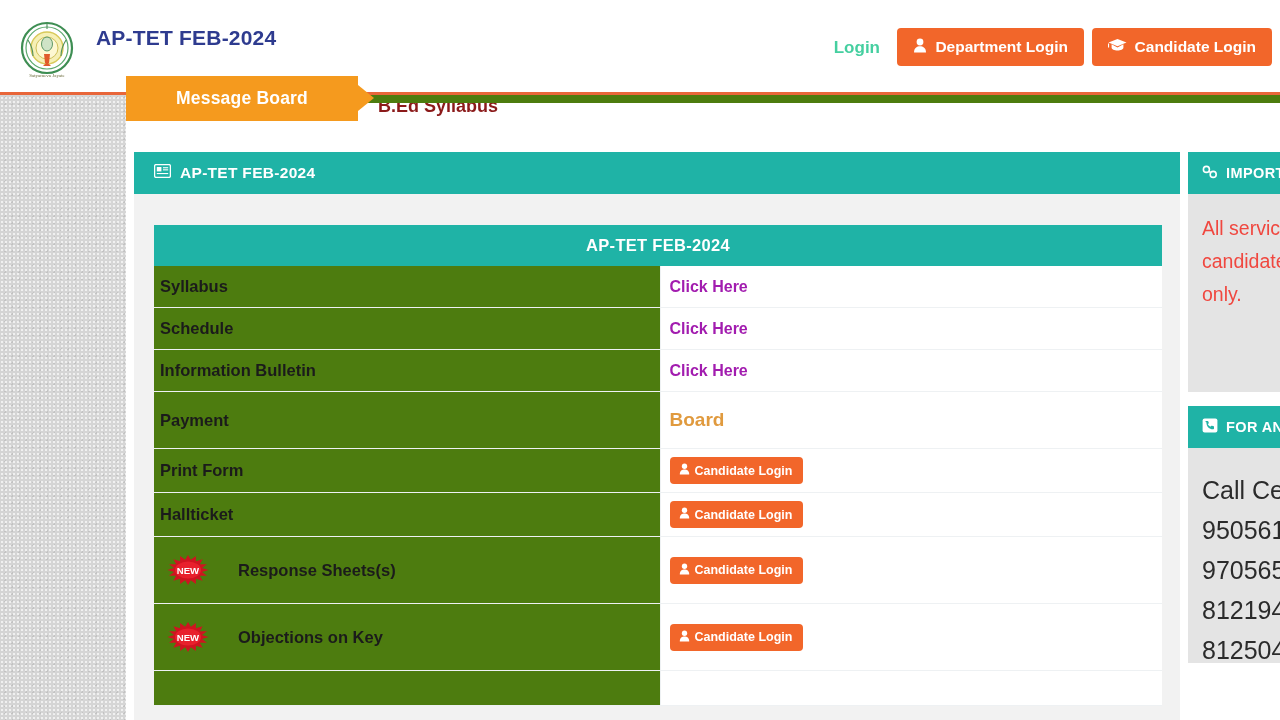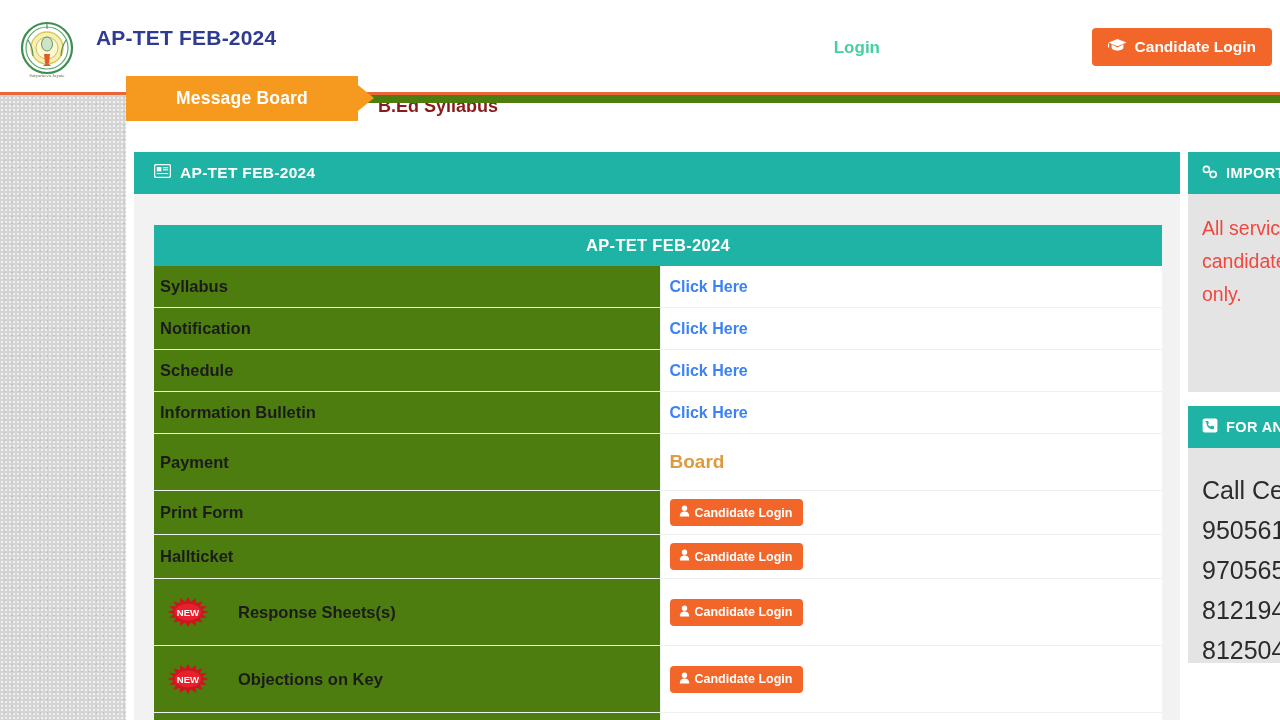--- a/index.html
+++ b/index.html
@@ -215,21 +215,21 @@
     padding: 11px 0 11px 6px;
     border-right: 1px solid #eef1f3;
   }
   td.val {
     background: #ffffff;
     padding: 8px 0 8px 9px;
   }
   tr.tall td.lbl, tr.tall td.val { padding-top: 17px; padding-bottom: 17px; }
 
   .clickhere {
-    color: #3b82f6;
+    color: #a21caf;
     font-size: 16px;
     font-weight: bold;
     cursor: pointer;
   }
   .closed {
     color: #e09a3e;
     font-size: 19px;
     font-weight: bold;
   }
   .mini-btn {
@@ -323,20 +323,29 @@
       <text x="31" y="57" font-size="5" fill="#6b6b3a" text-anchor="middle" font-family="'Liberation Serif',serif">Satyameva Jayate</text>
     </svg>
   </div>
 
   <div id="title-wrap">
     <div id="site-title">AP-TET FEB-2024</div>
   </div>
 
   <div id="nav-home">Login</div>
 
+  <div class="login-btn" id="btn-dept">
+    <span>
+      <svg width="14" height="15" viewBox="0 0 14 15">
+          <circle cx="7" cy="4" r="3.4" fill="#fff"></circle>
+          <path d="M1 14.5 C1 9.8 4 8.2 7 8.2 C10 8.2 13 9.8 13 14.5 Z" fill="#fff"></path>
+        </svg>
+    </span>
+    <span>Department Login</span>
+  </div>
 
   <div class="login-btn" id="btn-cand">
     <span>
       <svg width="19" height="14" viewBox="0 0 19 14">
           <path d="M9.5 1 L18.5 4.6 L9.5 8.2 L0.5 4.6 Z" fill="#fff"></path>
           <path d="M3.6 6.3 v3.4 c0 1.6 2.7 2.8 5.9 2.8 c3.2 0 5.9-1.2 5.9-2.8 V6.3 L9.5 9.4 Z" fill="#fff"></path>
           <path d="M0.5 5.4 v4.2" stroke="#fff" stroke-width="1.2"></path>
         </svg>
     </span>
     <span>Candidate Login</span>
@@ -369,28 +378,20 @@
     </div>
 
     <div class="panel-body">
       <table class="dt">
         <caption>AP-TET FEB-2024</caption>
         <tbody id="table-body">
             <tr>
               <td class="lbl">
                 <div class="lbl-inner">
                   <span>Syllabus</span>
-                </div>
-              </td>
-              <td class="val"><span class="clickhere">Click Here</span></td>
-            </tr>
-            <tr>
-              <td class="lbl">
-                <div class="lbl-inner">
-                  <span>Notification</span>
                 </div>
               </td>
               <td class="val"><span class="clickhere">Click Here</span></td>
             </tr>
             <tr>
               <td class="lbl">
                 <div class="lbl-inner">
                   <span>Schedule</span>
                 </div>
               </td>

